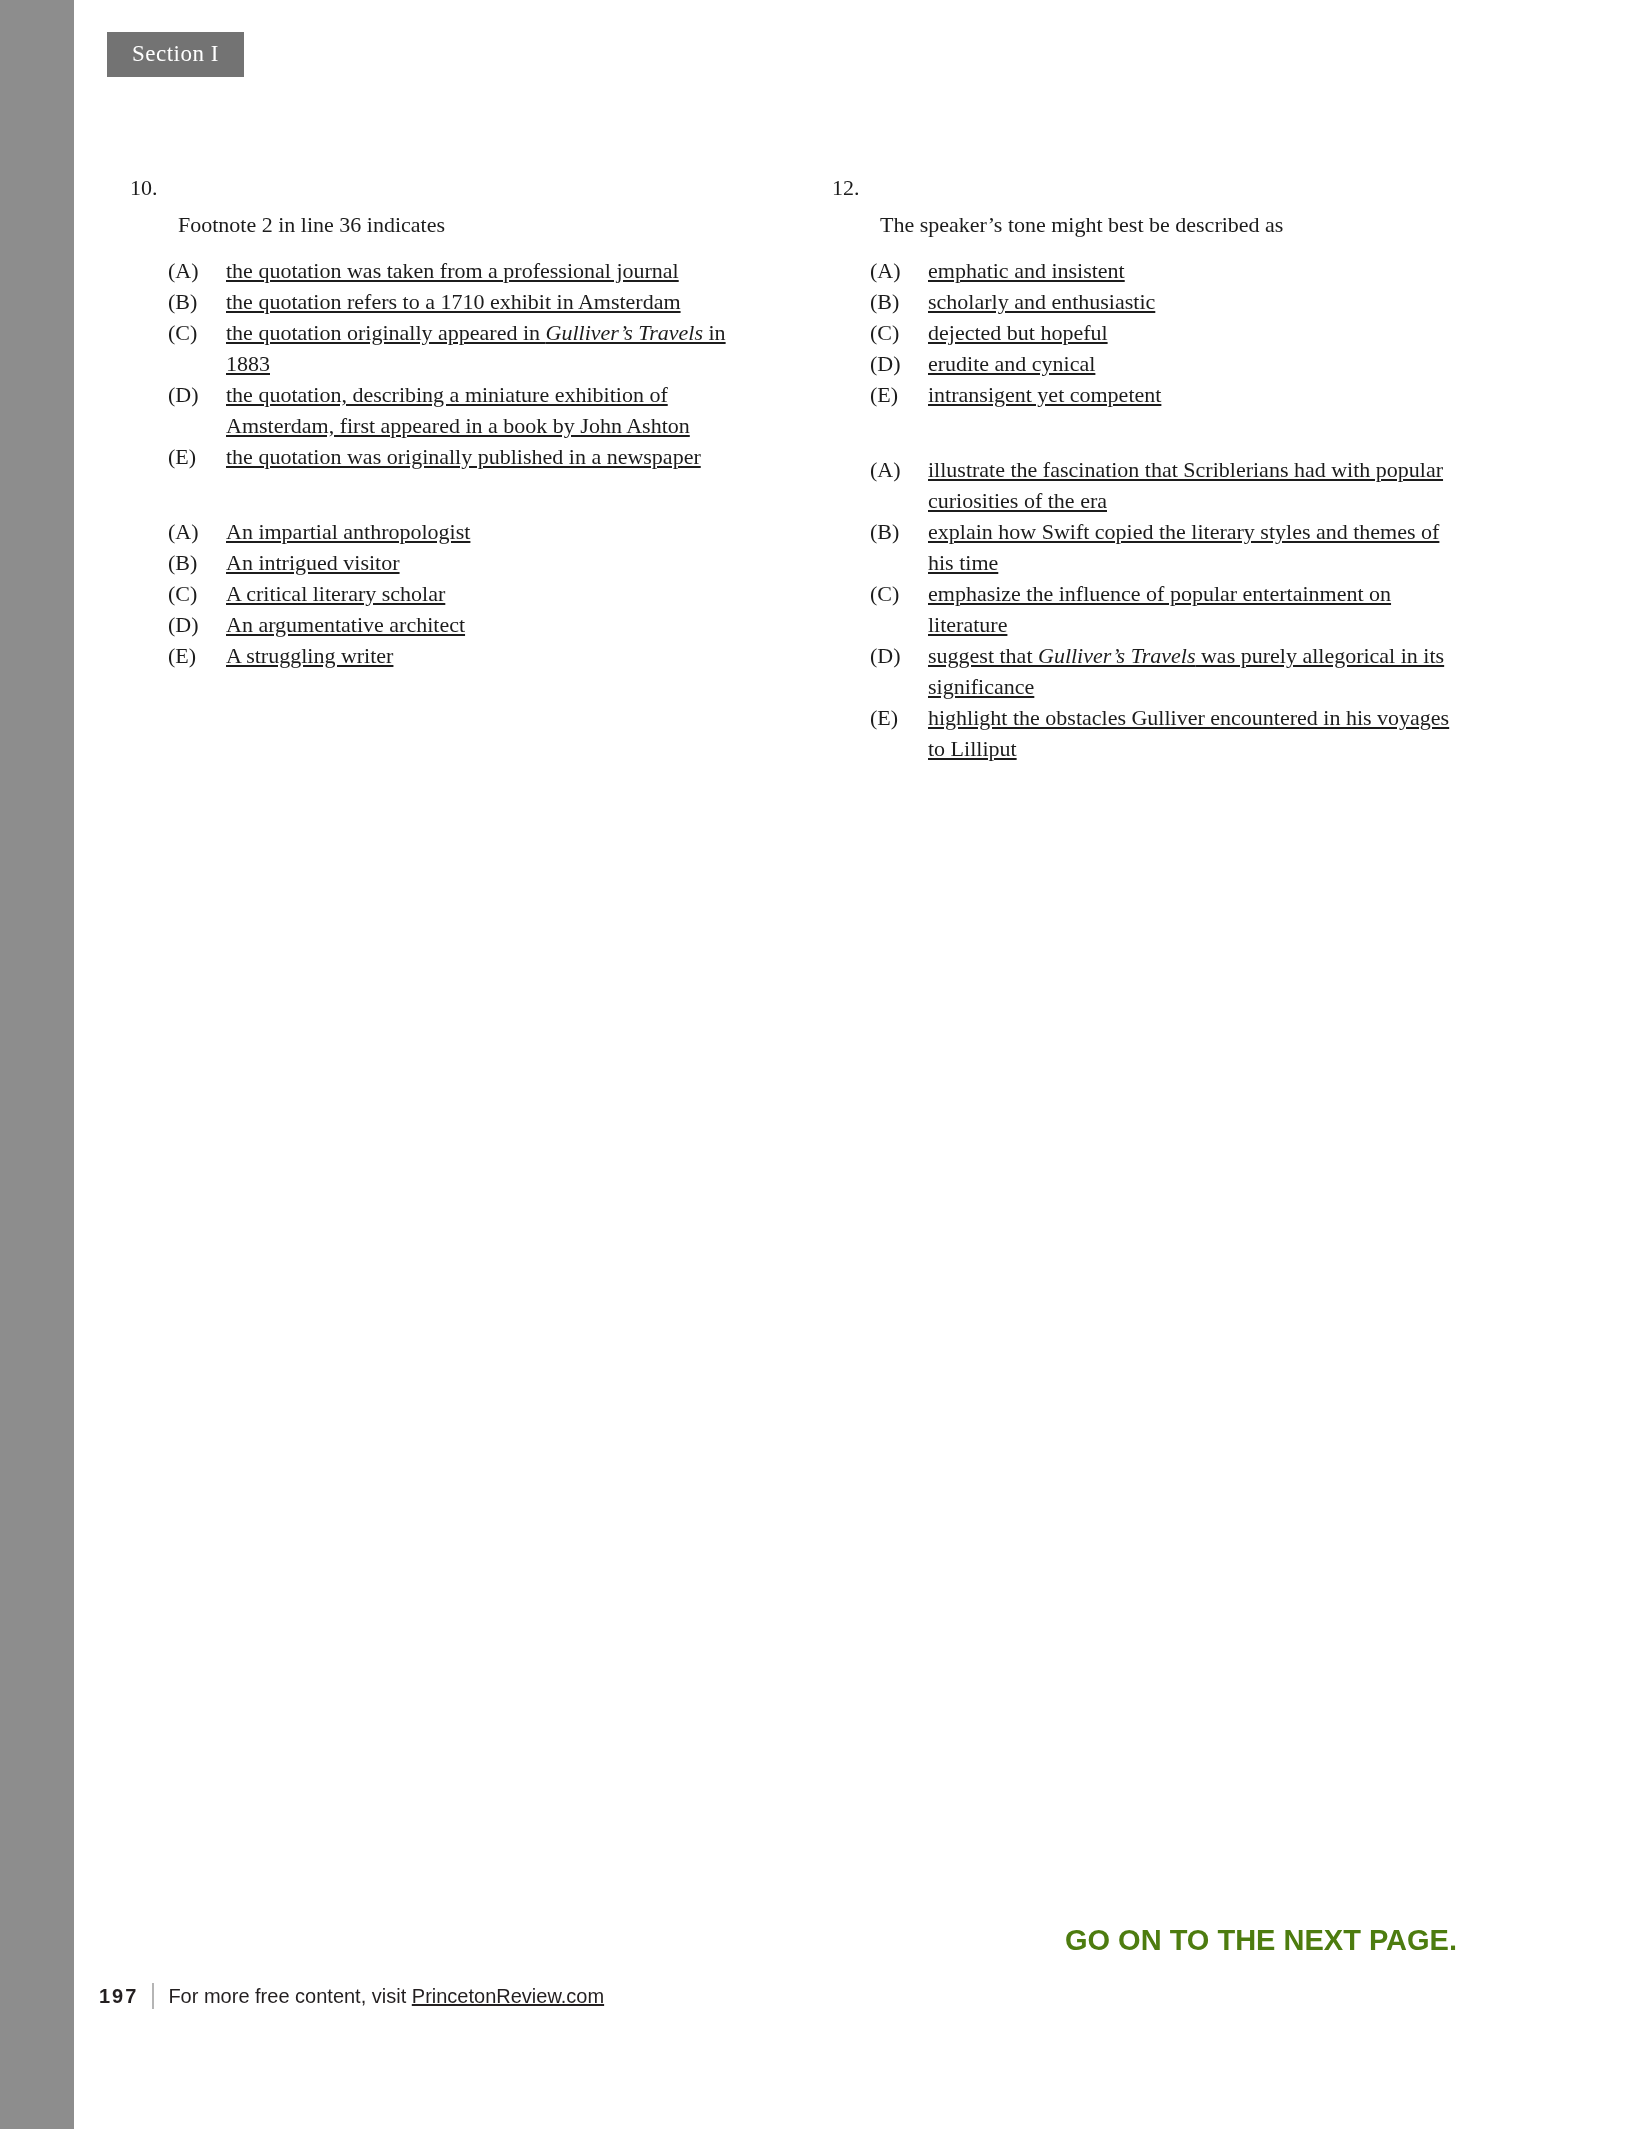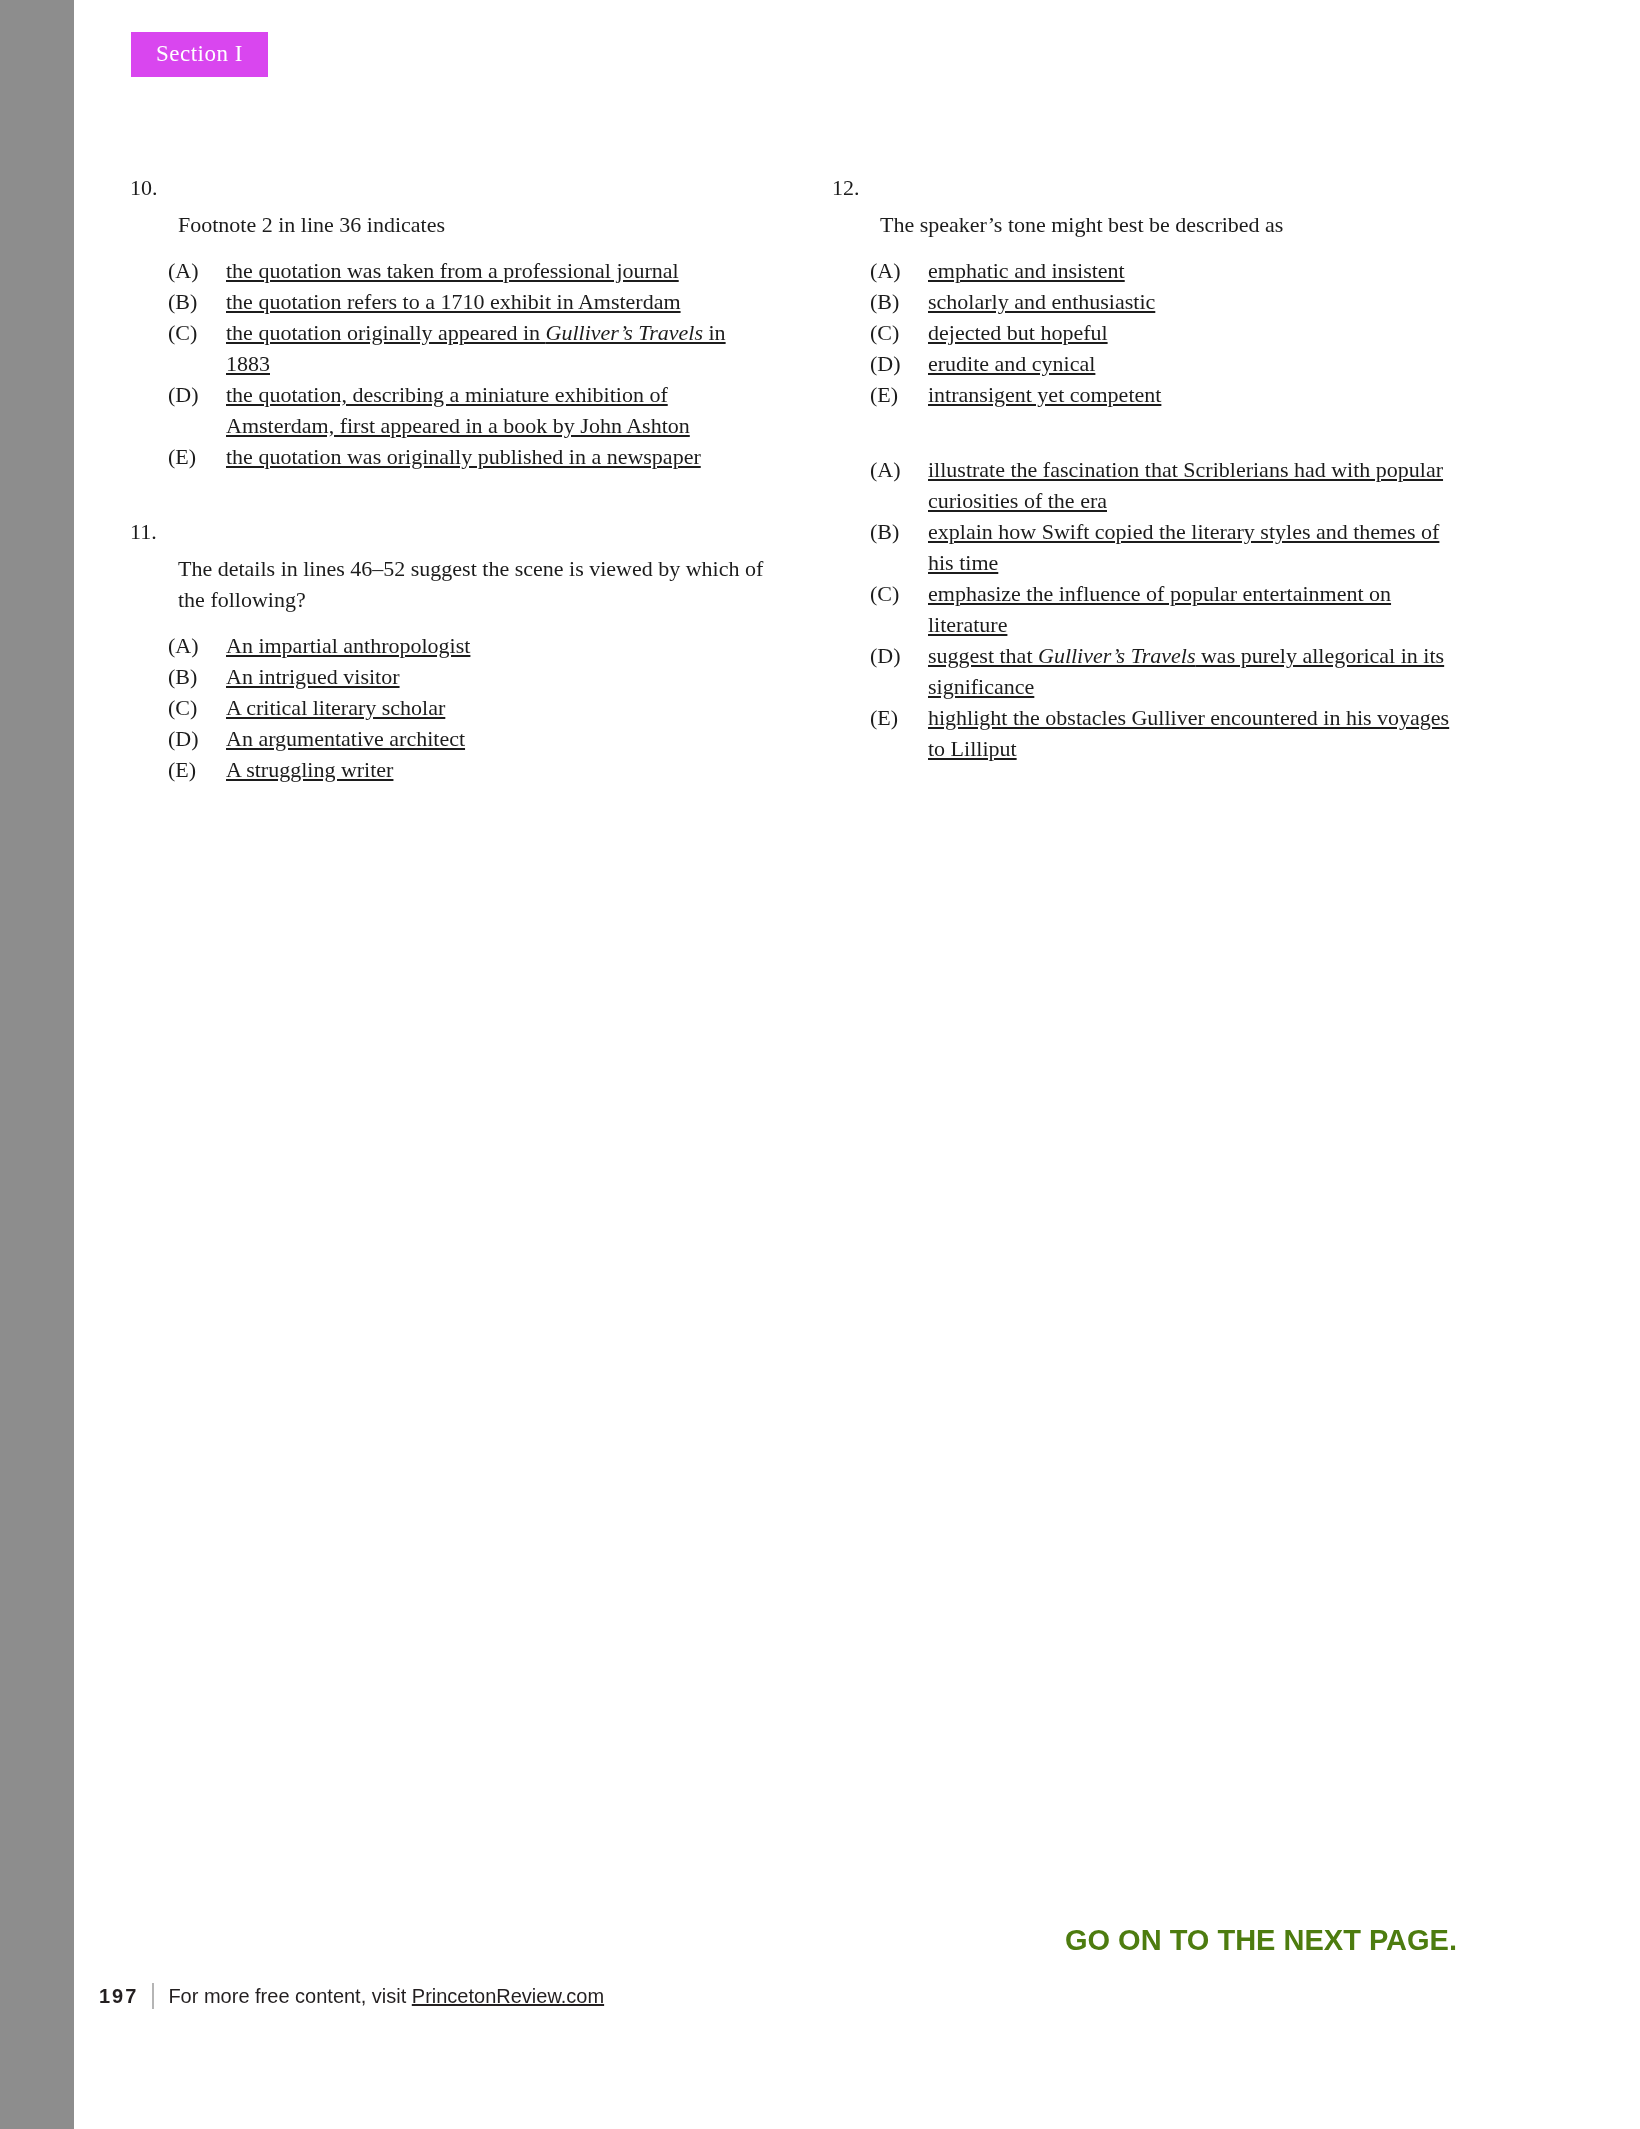--- a/index.html
+++ b/index.html
@@ -17,26 +17,25 @@
     position: absolute;
     left: 0; top: 0;
     width: 74px;
     height: 2129px;
     background: #8d8d8d;
   }
   .section-badge {
     position: absolute;
     left: 107px;
     top: 32px;
-    background: #d946ef;
+    background: #737373;
     color: #ffffff;
     font-size: 23px;
     padding: 9px 25px 10px 25px;
     letter-spacing: 0.5px;
-    margin-left: 24px;
   }
   .content {
     position: absolute;
     top: 172px;
     left: 130px;
     width: 1340px;
     display: flex;
   }
   .col-left  { width: 634px; margin-right: 68px; }
   .col-right { width: 632px; }
@@ -120,24 +119,20 @@
           <span class="c-text"><span>the quotation, describing a miniature exhibition of Amsterdam, first appeared in a book by John Ashton</span></span>
         </div>
         <div class="choice">
           <span class="c-label">(E)</span>
           <span class="c-text"><span>the quotation was originally published in a newspaper</span></span>
         </div>
       </div>
     </div>
 
     <div class="question">
-      <div class="q-head">
-        <span class="q-num">11.</span>
-        <span class="q-stem">The details in lines 46–52 suggest the scene is viewed by which of the following?</span>
-      </div>
       <div class="choices">
         <div class="choice">
           <span class="c-label">(A)</span>
           <span class="c-text"><span>An impartial anthropologist</span></span>
         </div>
         <div class="choice">
           <span class="c-label">(B)</span>
           <span class="c-text"><span>An intrigued visitor</span></span>
         </div>
         <div class="choice">

